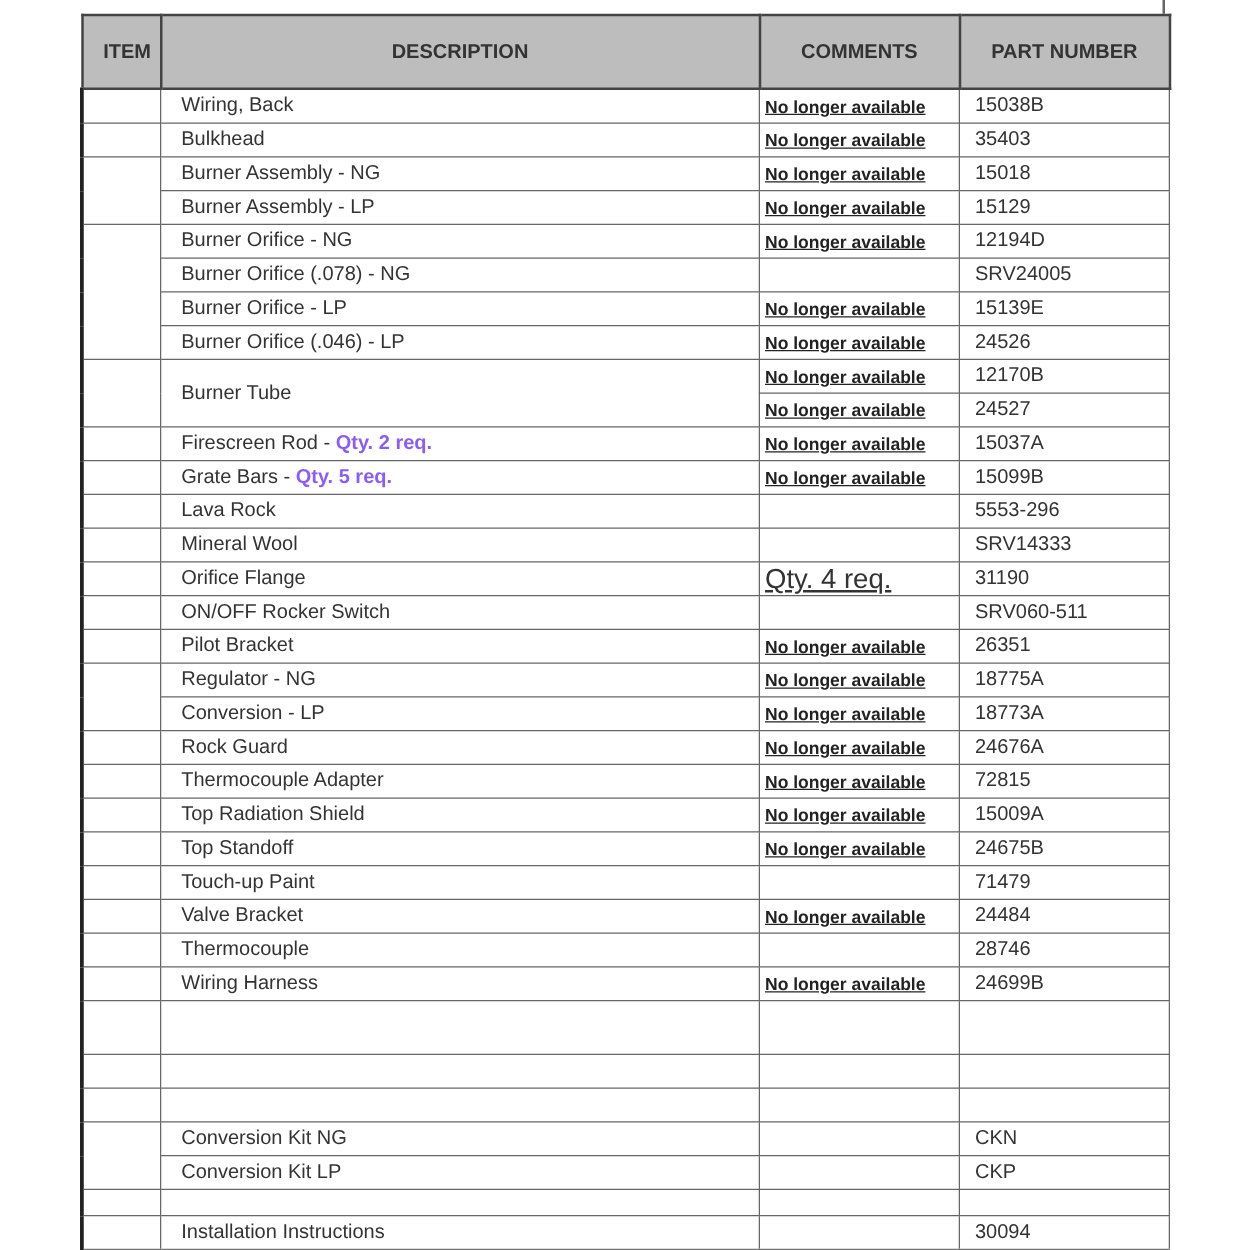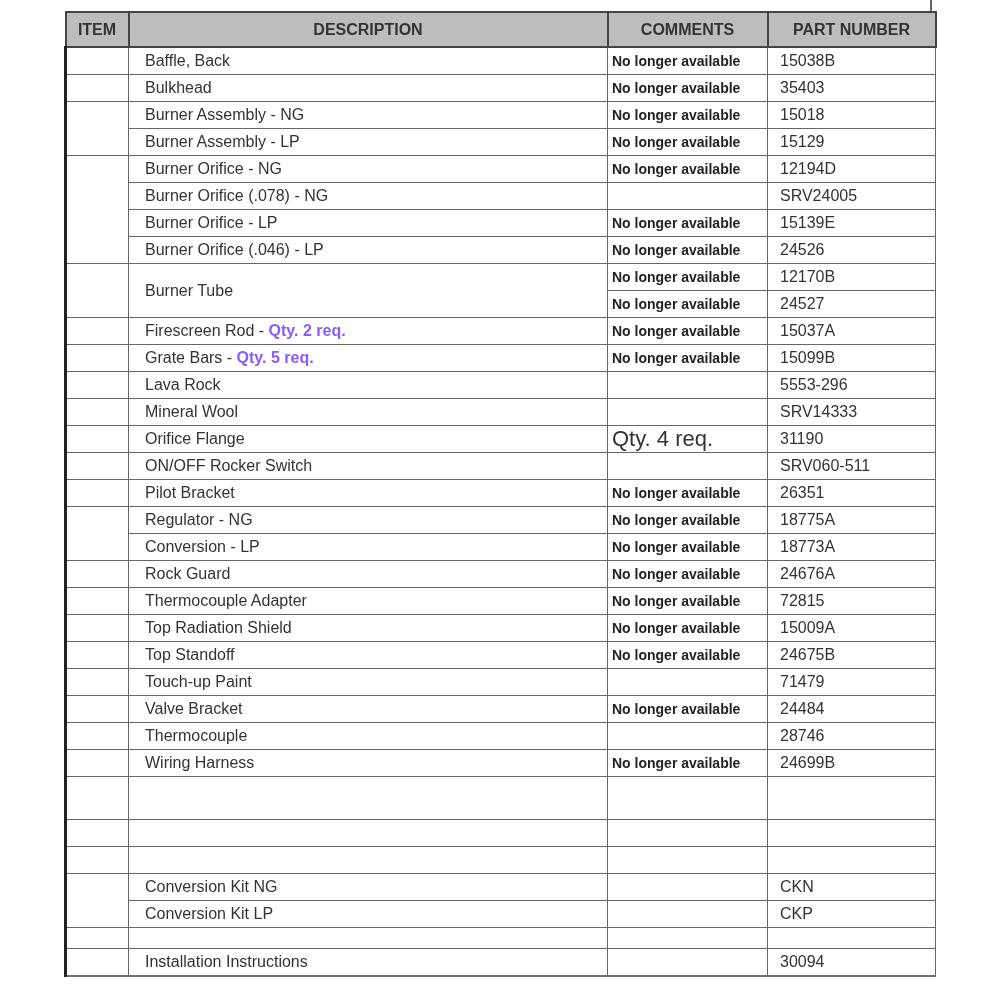--- a/index.html
+++ b/index.html
@@ -7,25 +7,25 @@
          font-family: "Liberation Sans", sans-serif; color: #333; }
   .topline { position: absolute; left: 64px; top: 0; width: 868px; height: 11px; }
   .topline .rborder { position: absolute; right: 0; top: 0; width: 2px; height: 11px; background: #666; }
   table.parts { position: absolute; left: 64px; top: 11px; border-collapse: collapse;
                 table-layout: fixed; width: 870px; }
   table.parts col.c-item { width: 63px; }
   table.parts col.c-desc { width: 479px; }
   table.parts col.c-comm { width: 160px; }
   table.parts col.c-part { width: 168px; }
   table.parts th { background: #bdbdbd; font-weight: bold; font-size: 16px; color: #333;
-                   height: 25px; border: 2px solid #444; padding: 4px; text-align: center; }
+                   height: 25px; border: 2px solid #444; padding: 16px; text-align: center; }
   table.parts td { border: 1.5px solid #666; height: 26px; padding: 0; font-size: 16px;
                    vertical-align: middle; white-space: nowrap; }
   table.parts td.desc { padding-left: 16px; }
-  table.parts td.comm { text-align: left; padding-left: 4px; font-size: 14px; }
+  table.parts td.comm { text-align: left; padding-left: 4px; font-size: 14px; text-decoration: underline; }
   table.parts td.comm.nla { font-weight: bold; color: #222; }
   table.parts td.comm.plain { text-align: left; font-weight: normal; font-size: 22px; }
   table.parts td.part { padding-left: 12px; }
   table.parts td.item { border-left: 3px solid #222; }
   table.parts tr.tall td { height: 42px; }
   table.parts tr:last-child td { border-bottom: 2px solid #737373; }
   b.qty { font-weight: bold; color: #8b5cf6; }
 </style>
 </head>
 <body>
@@ -46,21 +46,21 @@
       <th>ITEM</th>
       <th>DESCRIPTION</th>
       <th>COMMENTS</th>
       <th>PART NUMBER</th>
     </tr>
   </thead>
   <tbody>
 
     <tr>
       <td class="item"></td>
-      <td class="desc">Baffle, Back</td>
+      <td class="desc">Wiring, Back</td>
       <td class="comm nla">No longer available</td>
       <td class="part">15038B</td>
     </tr>
 
     <tr>
       <td class="item"></td>
       <td class="desc">Bulkhead</td>
       <td class="comm nla">No longer available</td>
       <td class="part">35403</td>
     </tr>

